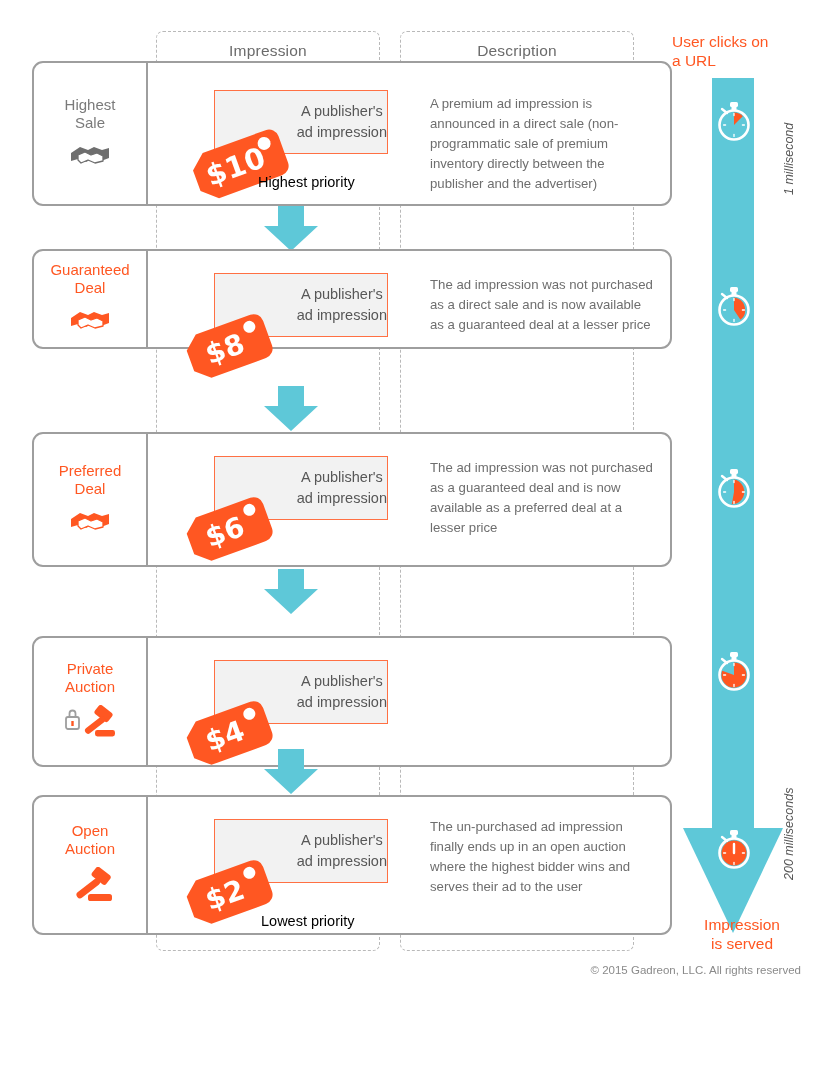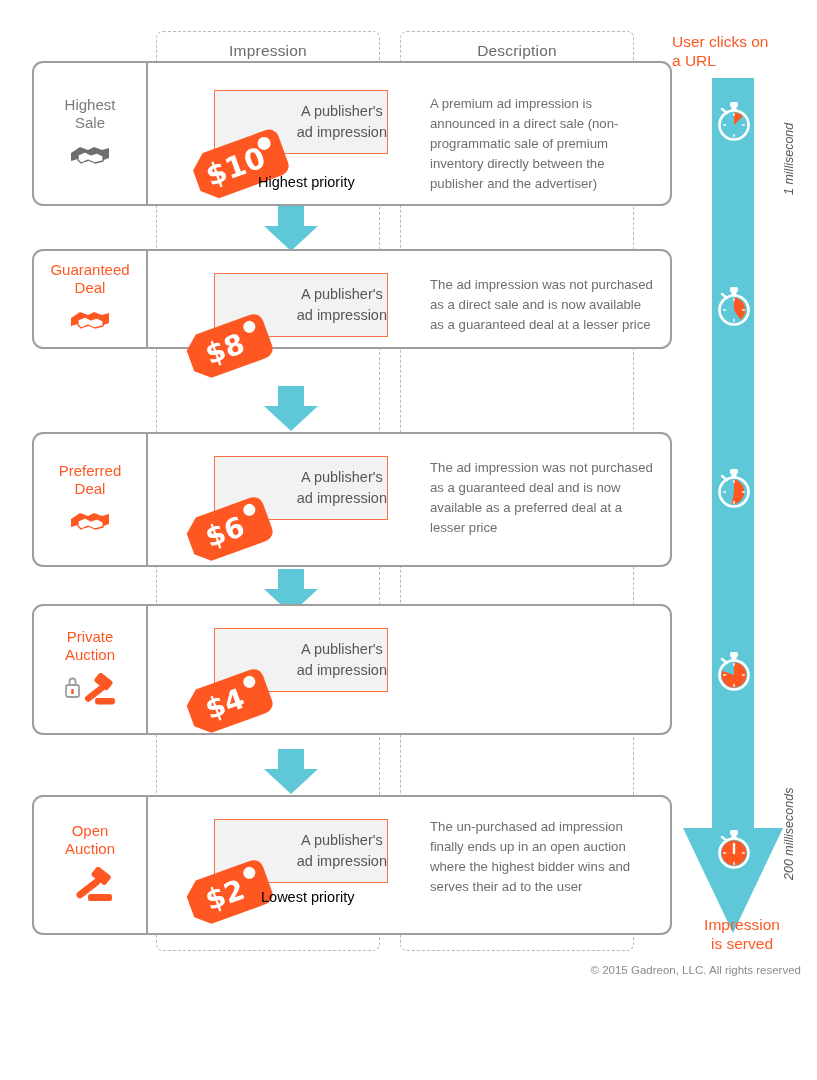--- a/index.html
+++ b/index.html
@@ -207,21 +207,21 @@
       <div class="desc" style="padding-top:24px;">The ad impression was not purchased as a guaranteed deal and is now available as a preferred deal at a lesser price</div>
     </div>
   </div>
 
   <div class="downarrow" style="left:260px;top:569px;">
     <svg width="62" height="45" viewBox="0 0 62 45">
       <path d="M18 0 L44 0 L44 20 L58 20 L31 45 L4 20 L18 20 Z" fill="#5ec8d8"></path>
     </svg>
   </div>
 
-  <div class="row" style="top:604px;height:131px;">
+  <div class="row" style="top:636px;height:131px;">
     <div class="divider"></div>
     <div class="cellA orange">
       <div class="lbl" style="white-space:pre-line;">Private
 Auction</div>
       <div class="ico">
         <svg width="56" height="34" viewBox="0 0 56 34">
           <rect x="4" y="12" width="13" height="12" rx="2" fill="#ffffff" stroke="#9e9e9e" stroke-width="1.8"></rect>
           <path d="M7.5 12 L7.5 8.5 A3 3 0 0 1 13.5 8.5 L13.5 12" fill="none" stroke="#9e9e9e" stroke-width="1.8"></path>
           <rect x="9.3" y="16" width="2.4" height="5" fill="#ff5722"></rect>
           <g fill="#ff5722">
@@ -274,21 +274,21 @@
         <span style="white-space:pre-line;">A publisher's
 ad impression</span>
       </div>
       <div class="tag" style="left:42px;top:73px;transform:rotate(-20deg);">
         <svg width="82" height="46" viewBox="0 0 82 46">
           <path d="M0 12 L14 0 L72 0 A10 10 0 0 1 82 10 L82 36 A10 10 0 0 1 72 46 L14 46 L0 34 Z" fill="#ff5722"></path>
           <circle cx="67" cy="11" r="6" fill="#ffffff"></circle>
         </svg>
         <div class="tagtxt" style="left:17px;top:7px;font-size:28px;">$2</div>
       </div>
-      <div class="prio" style="left:115px;top:92px;">Lowest priority</div>
+      <div class="prio" style="left:115px;top:116px;">Lowest priority</div>
     </div>
     <div class="cellC">
       <div class="desc" style="padding-top:20px;">The un-purchased ad impression finally ends up in an open auction where the highest bidder wins and serves their ad to the user</div>
     </div>
   </div>
 
   <div class="tl-head" style="left:672px;top:32px;width:140px;">User clicks on
 a URL</div>
 
   <div class="tl-bar" style="left:672px;top:78px;">

